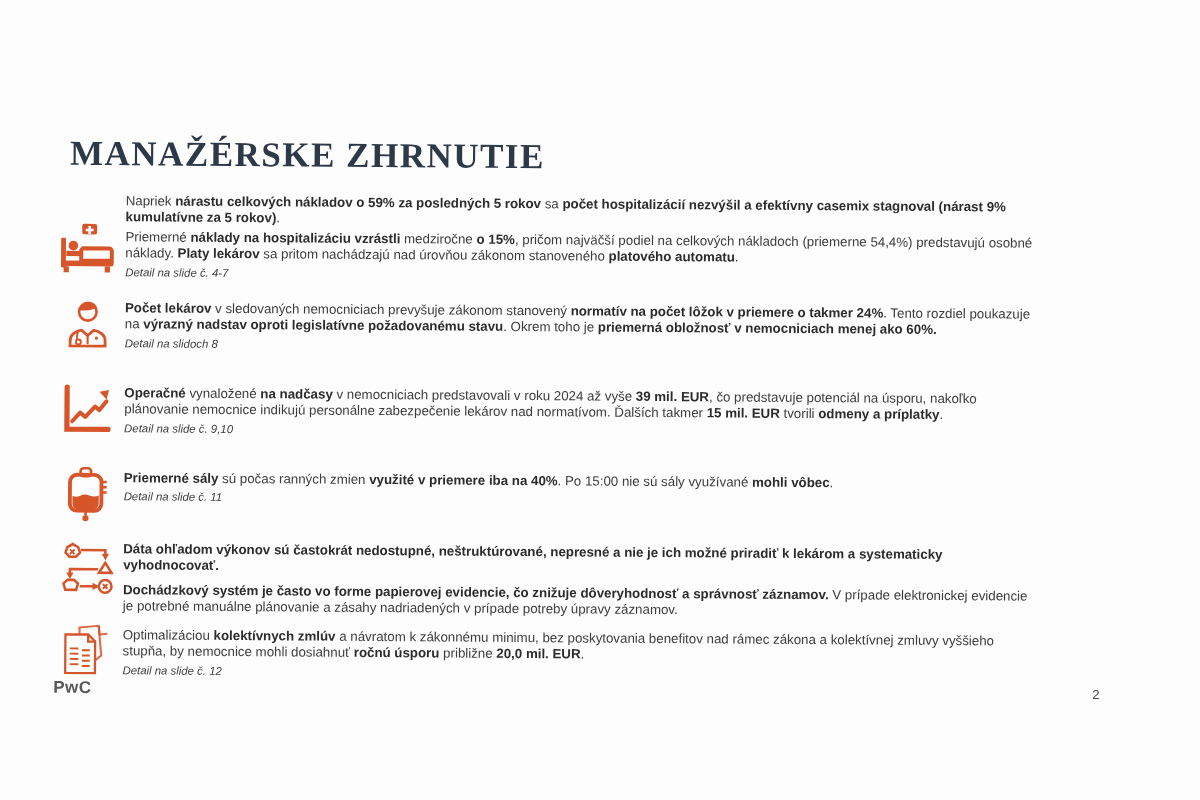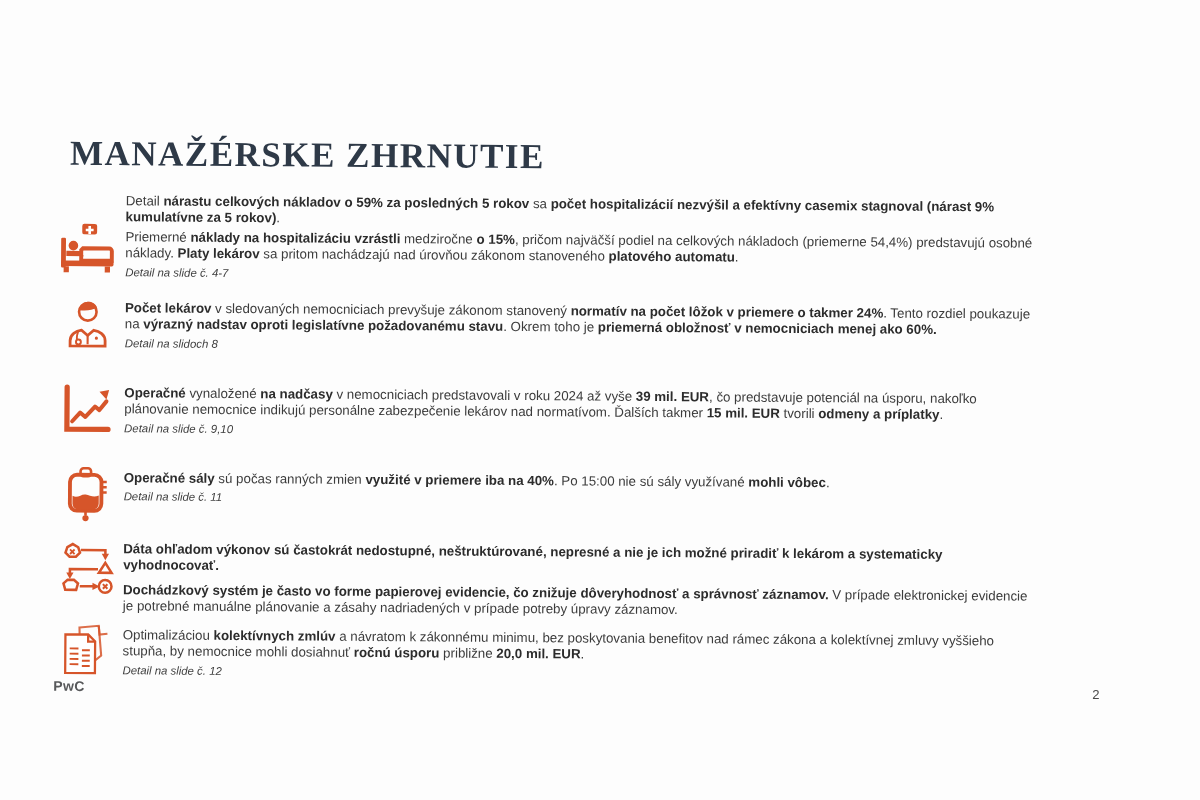--- a/index.html
+++ b/index.html
@@ -29,21 +29,21 @@
   .icon-cell{flex:0 0 66px;width:66px;padding-right:9px;box-sizing:border-box;}
   .icon-cell svg{width:56px;height:56px;display:block;margin-top:-3px;}
   .section:nth-child(1) .icon-cell svg{margin-top:30px;}
   .section:nth-child(5) .icon-cell svg{margin-top:0px;width:60px;height:58px;}
   .text-cell{flex:1;font-size:13.3px;line-height:16.4px;}
   .text-cell p{margin:0 0 3px 0;}
   .section:nth-child(5) .text-cell p{margin-bottom:8px;}
   .text-cell b{color:#2c2c2c;}
   .detail{font-style:italic;font-size:11.4px;line-height:13px;margin-top:4px;color:#3f3f3f;}
   .footer-brand{
-    position:absolute;left:57px;top:678px;font-size:14px;font-weight:bold;
+    position:absolute;left:57px;top:678px;font-size:17px;font-weight:bold;
     color:#57585a;letter-spacing:.4px;
   }
   .footer-page{position:absolute;left:1096px;top:680px;font-size:13px;color:#4a4a4a;}
 </style>
 </head>
 <body>
 
 <div class="slide">
   <div class="content">
     <div class="title">MANAŽÉRSKE ZHRNUTIE</div>
@@ -56,21 +56,21 @@
               <rect x="2" y="17" width="5.5" height="34" rx="1.5" fill="#D6552A"></rect>
               <circle cx="16" cy="26" r="5.5" fill="#D6552A"></circle>
               <path d="M8 32h16l4 6H8z" fill="#D6552A"></path>
               <path d="M27 29h30a3 3 0 0 1 3 3v11H25V31z" fill="none" stroke="#D6552A" stroke-width="4.5"></path>
               <rect x="2" y="43" width="60" height="6.5" rx="2" fill="#D6552A"></rect>
               <rect x="5" y="49.5" width="6" height="7" fill="#D6552A"></rect>
               <rect x="52" y="49.5" width="6" height="7" fill="#D6552A"></rect>
             </svg>
           </div>
           <div class="text-cell">
-            <p><span>Detail </span><b>nárastu celkových nákladov o 59% za posledných 5 rokov</b><span> sa </span><b>počet hospitalizácií nezvýšil a efektívny casemix stagnoval (nárast 9% kumulatívne za 5 rokov)</b><span>.</span></p>
+            <p><span>Napriek </span><b>nárastu celkových nákladov o 59% za posledných 5 rokov</b><span> sa </span><b>počet hospitalizácií nezvýšil a efektívny casemix stagnoval (nárast 9% kumulatívne za 5 rokov)</b><span>.</span></p>
             <p><span>Priemerné </span><b>náklady na hospitalizáciu vzrástli</b><span> medziročne </span><b>o 15%</b><span>, pričom najväčší podiel na celkových nákladoch (priemerne 54,4%) predstavujú osobné náklady. </span><b>Platy lekárov</b><span> sa pritom nachádzajú nad úrovňou zákonom stanoveného </span><b>platového automatu</b><span>.</span></p>
             <div class="detail">Detail na slide č. 4-7</div>
           </div>
         </div>
         <div class="section">
           <div class="icon-cell">
             <svg viewBox="0 0 64 64">
               <circle cx="33" cy="17" r="10" fill="none" stroke="#D6552A" stroke-width="3"></circle>
               <path d="M23 15c1-7 8-11 14-9 4 1.4 6 4 6.5 6-5 3-13 4.5-20.5 3z" fill="#D6552A"></path>
               <path d="M13 56v-6c0-7 6.5-11 13-12l7 6 7-6c6.5 1 13 5 13 12v6z" fill="none" stroke="#D6552A" stroke-width="3.2"></path>
@@ -103,21 +103,21 @@
             <svg viewBox="0 0 64 64">
               <rect x="26" y="1.5" width="12" height="9" rx="3.5" fill="none" stroke="#D6552A" stroke-width="3"></rect>
               <rect x="14" y="9" width="36" height="41" rx="8" fill="none" stroke="#D6552A" stroke-width="4.4"></rect>
               <path d="M50 17h6M50 23h6M50 29h6" stroke="#D6552A" stroke-width="3"></path>
               <path d="M17 33c6 3.5 10-2.5 15-1.5s9 3.5 15 1v9.5a6.5 6.5 0 0 1-6.5 6.5h-17A6.5 6.5 0 0 1 17 42z" fill="#D6552A"></path>
               <path d="M32 51v4" stroke="#D6552A" stroke-width="3"></path>
               <path d="M32 55c2.2 0 3.6 1.6 3.6 3.4a3.6 3.6 0 1 1-7.2 0C28.4 56.6 29.8 55 32 55z" fill="#D6552A"></path>
             </svg>
           </div>
           <div class="text-cell">
-            <p><b>Operačné sály</b><span> sú počas ranných zmien </span><b>využité v priemere iba na 40%</b><span>. Po 15:00 nie sú sály využívané </span><b>mohli vôbec</b><span>.</span></p>
+            <p><b>Priemerné sály</b><span> sú počas ranných zmien </span><b>využité v priemere iba na 40%</b><span>. Po 15:00 nie sú sály využívané </span><b>mohli vôbec</b><span>.</span></p>
             <div class="detail">Detail na slide č. 11</div>
           </div>
         </div>
         <div class="section">
           <div class="icon-cell">
             <svg viewBox="0 0 64 64">
               <path d="M10 7l6-3.5L22 7l2 6-4.5 4.5h-7L8 13z" fill="none" stroke="#D6552A" stroke-width="2.8"></path>
               <path d="M13 9.5l5 5m0-5l-5 5" stroke="#D6552A" stroke-width="2"></path>
               <path d="M25 10h27v5" fill="none" stroke="#D6552A" stroke-width="2.8"></path>
               <path d="M48 14l4 7 4-7z" fill="#D6552A"></path>

